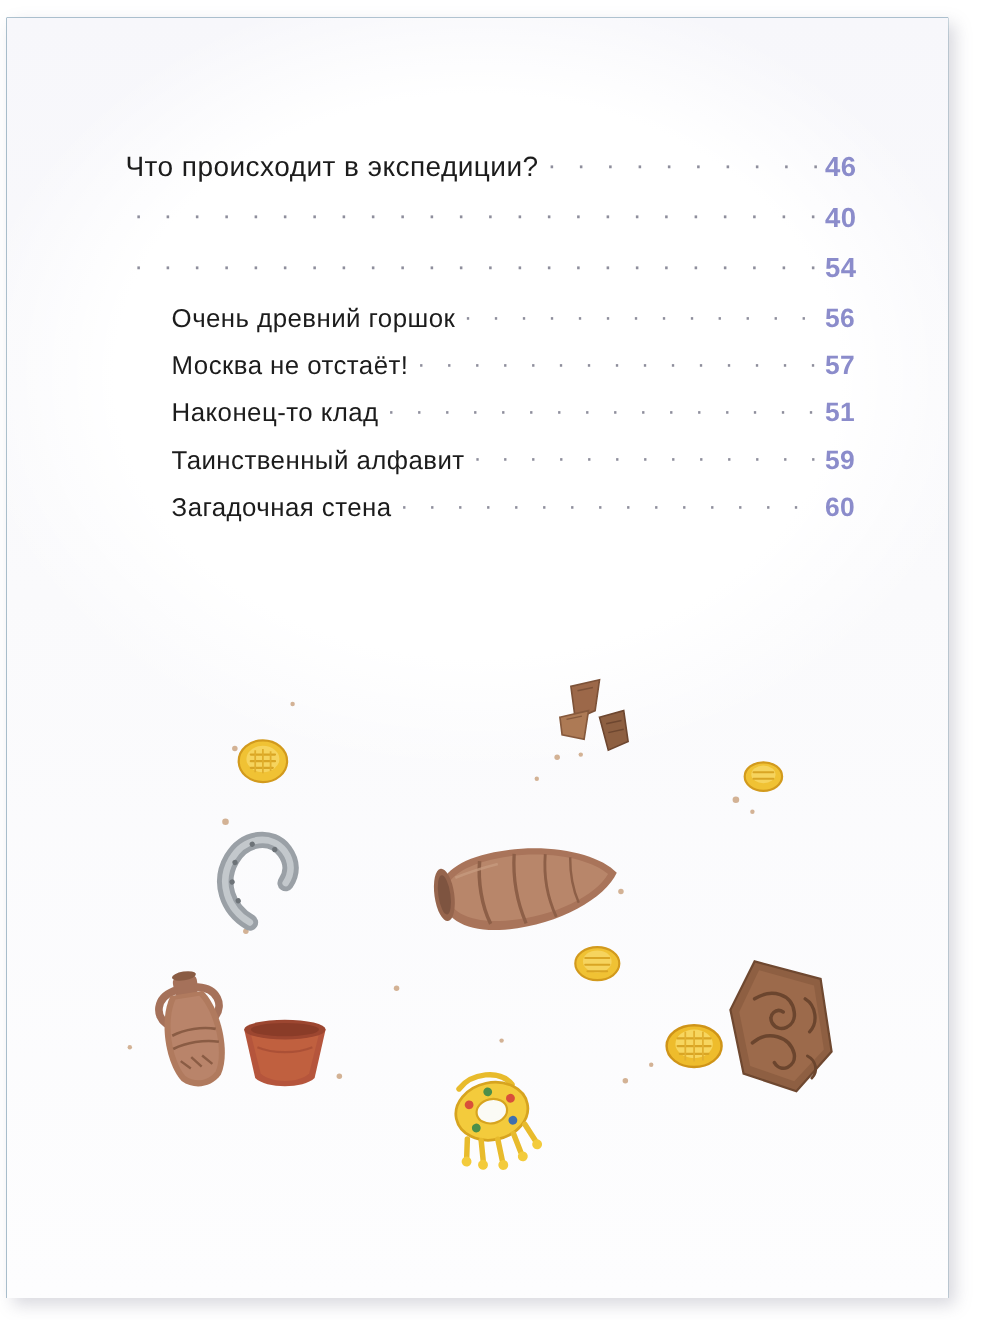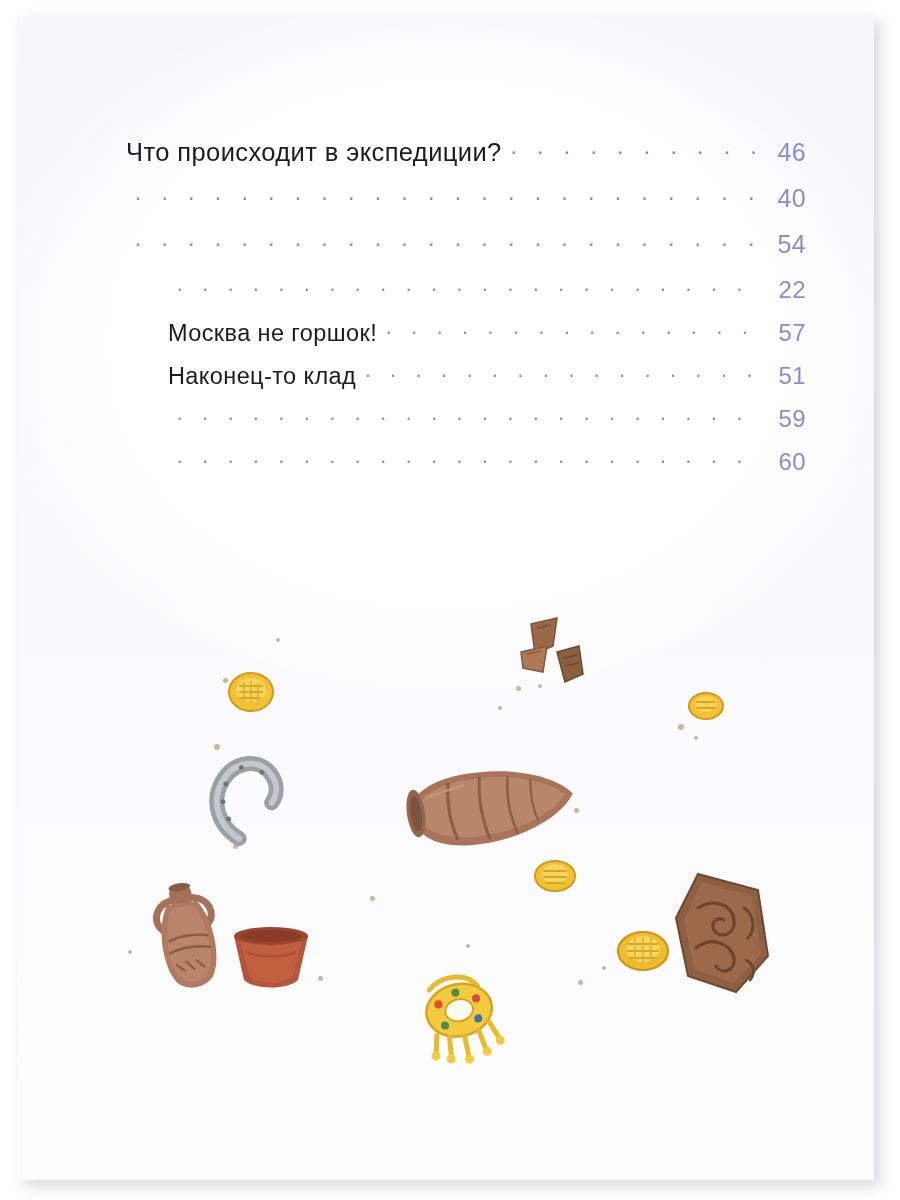--- a/index.html
+++ b/index.html
@@ -8,21 +8,21 @@
     background: #ffffff;
   }
   body {
     width: 900px;
     height: 1200px;
     font-family: "Liberation Sans", sans-serif;
     overflow: hidden;
   }
   .page {
     position: absolute;
-    left: 18px;
+    left: 6px;
     top: 16px;
     width: 856px;
     height: 1164px;
     background: #0c4a6e;
     box-shadow: 6px 6px 14px rgba(120,120,140,0.28);
     overflow: hidden;
   }
   .page-inner {
     position: absolute;
     left: 0; top: 0; right: 0; bottom: 0;
@@ -66,24 +66,24 @@
     position: relative;
     top: -2px;
   }
   .toc-row.level2 .toc-dots {
     font-size: 22px;
     letter-spacing: 6px;
   }
   .toc-page {
     flex: 0 0 auto;
     color: #8b8ccb;
-    font-weight: normal;
+    font-weight: bold;
     font-size: 25px;
     min-width: 44px;
-    text-align: right;
+    text-align: left;
   }
   .toc-row.level2 .toc-page {
     font-size: 24px;
   }
 
   
   .illus {
     position: absolute;
     left: 0;
     top: 560px;
@@ -118,42 +118,45 @@
         <span class="toc-page">40</span>
       </div>
 
       <div class="toc-row">
         <span class="toc-dots">· · · · · · · · · · · · · · · · · · · · · · · · · · · · · · · · · · · · · · · · · · · · · · · · · · · · · · · · · · ·</span>
         <span class="toc-page">54</span>
       </div>
 
 
       <div class="toc-row level2">
-        <span class="toc-dots">· · · · · · · · · · · · · · · · · · · · · · · · · · · · · · · · · · · · · · · · · · · · · · · · · · · · · · · · · · ·</span>
-        <span class="toc-page">22</span>
-      </div>
-
-      <div class="toc-row level2">
-        <span class="toc-title">Москва не горшок!</span>
+        <span class="toc-title">Очень древний горшок</span>
+        <span class="toc-dots">· · · · · · · · · · · · · · · · · · · · · · · · · · · · · · · · · · · · · · · · · · · · · · · · · · · · · · · · · · ·</span>
+        <span class="toc-page">56</span>
+      </div>
+
+      <div class="toc-row level2">
+        <span class="toc-title">Москва не отстаёт!</span>
         <span class="toc-dots">· · · · · · · · · · · · · · · · · · · · · · · · · · · · · · · · · · · · · · · · · · · · · · · · · · · · · · · · · · ·</span>
         <span class="toc-page">57</span>
       </div>
 
       <div class="toc-row level2">
         <span class="toc-title">Наконец-то клад</span>
         <span class="toc-dots">· · · · · · · · · · · · · · · · · · · · · · · · · · · · · · · · · · · · · · · · · · · · · · · · · · · · · · · · · · ·</span>
         <span class="toc-page">51</span>
       </div>
 
       <div class="toc-row level2">
+        <span class="toc-title">Таинственный алфавит</span>
         <span class="toc-dots">· · · · · · · · · · · · · · · · · · · · · · · · · · · · · · · · · · · · · · · · · · · · · · · · · · · · · · · · · · ·</span>
         <span class="toc-page">59</span>
       </div>
 
       <div class="toc-row level2">
+        <span class="toc-title">Загадочная стена</span>
         <span class="toc-dots">· · · · · · · · · · · · · · · · · · · · · · · · · · · · · · · · · · · · · · · · · · · · · · · · · · · · · · · · · · ·</span>
         <span class="toc-page">60</span>
       </div>
 
     </div>
 
     <div class="illus">
 
       <div class="speck" style="left:205px;top:102px;width:5px;height:5px;"></div>
       <div class="speck" style="left:258px;top:62px;width:4px;height:4px;"></div>

